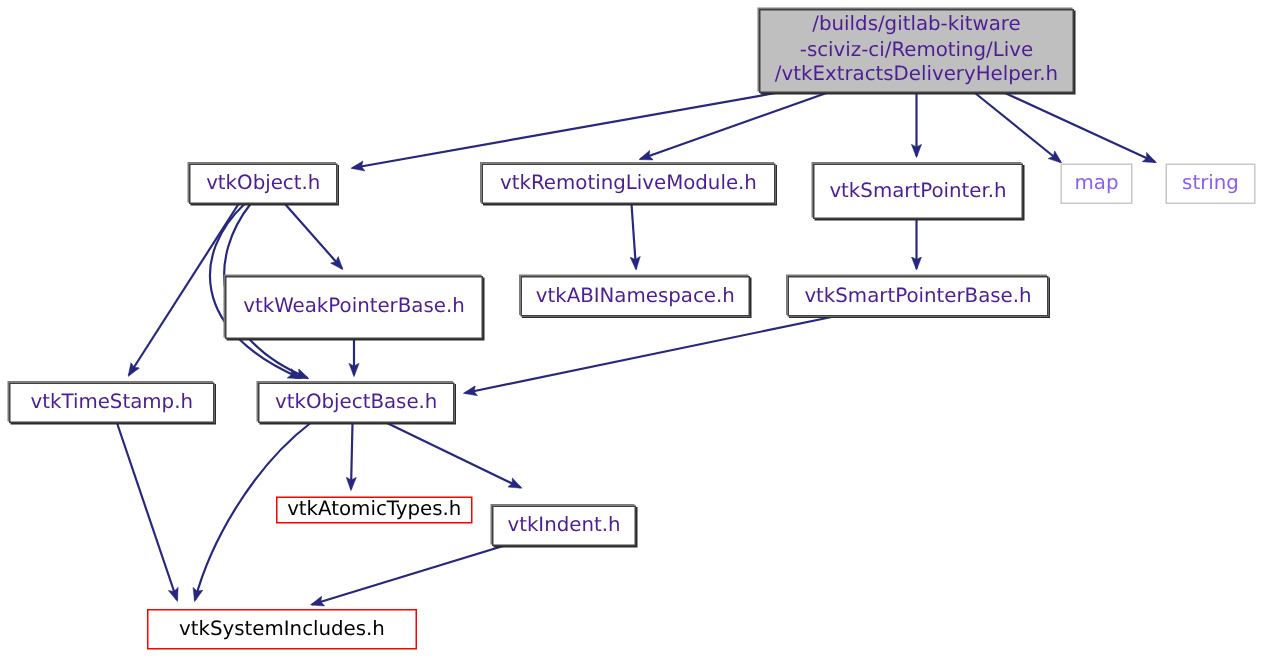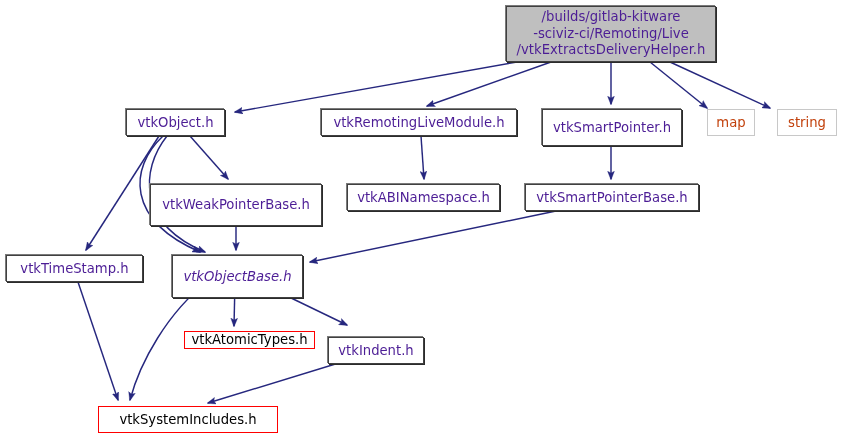--- a/index.html
+++ b/index.html
@@ -55,21 +55,21 @@
     line-height: 16.5px;
   }
   .node.missing {
     border: 1px solid #ff0000;
     box-shadow: none;
     color: #000000;
   }
   .node.system {
     border: 1px solid #c8c8c8;
     box-shadow: none;
-    color: #c2410c;
+    color: #8b5cf6;
   }
   .node .label {
     display: block;
     padding: 0 4px;
   }
 </style>
 </head>
 <body>
 
 <div id="graph">
@@ -106,18 +106,18 @@
 /vtkExtractsDeliveryHelper.h</span></div>
       <div class="node std" style="left: 126px; top: 109px; width: 99px; height: 27px;"><span class="label">vtkObject.h</span></div>
       <div class="node std" style="left: 321px; top: 109px; width: 196px; height: 27px;"><span class="label">vtkRemotingLiveModule.h</span></div>
       <div class="node std" style="left: 542px; top: 109px; width: 140px; height: 37px;"><span class="label">vtkSmartPointer.h</span></div>
       <div class="node system" style="left: 707px; top: 109px; width: 48px; height: 27px;"><span class="label">map</span></div>
       <div class="node system" style="left: 777px; top: 109px; width: 60px; height: 27px;"><span class="label">string</span></div>
       <div class="node std" style="left: 150px; top: 184px; width: 172px; height: 42px;"><span class="label">vtkWeakPointerBase.h</span></div>
       <div class="node std" style="left: 347px; top: 184px; width: 153px; height: 27px;"><span class="label">vtkABINamespace.h</span></div>
       <div class="node std" style="left: 525px; top: 184px; width: 174px; height: 27px;"><span class="label">vtkSmartPointerBase.h</span></div>
       <div class="node std" style="left: 6px; top: 255px; width: 137px; height: 27px;"><span class="label">vtkTimeStamp.h</span></div>
-      <div class="node std" style="left: 172px; top: 255px; width: 131px; height: 43px; font-style: italic;"><span class="label">vtkObjectBase.h</span></div>
+      <div class="node std" style="left: 172px; top: 255px; width: 131px; height: 27px;"><span class="label">vtkObjectBase.h</span></div>
       <div class="node missing" style="left: 184px; top: 331px; width: 131px; height: 18px;"><span class="label">vtkAtomicTypes.h</span></div>
       <div class="node std" style="left: 328px; top: 337px; width: 96px; height: 27px;"><span class="label">vtkIndent.h</span></div>
       <div class="node missing" style="left: 50px; top: 406px; width: 180px; height: 27px; margin-left: 48px;"><span class="label">vtkSystemIncludes.h</span></div>
     </div>
 </div>
 
 </body></html>

